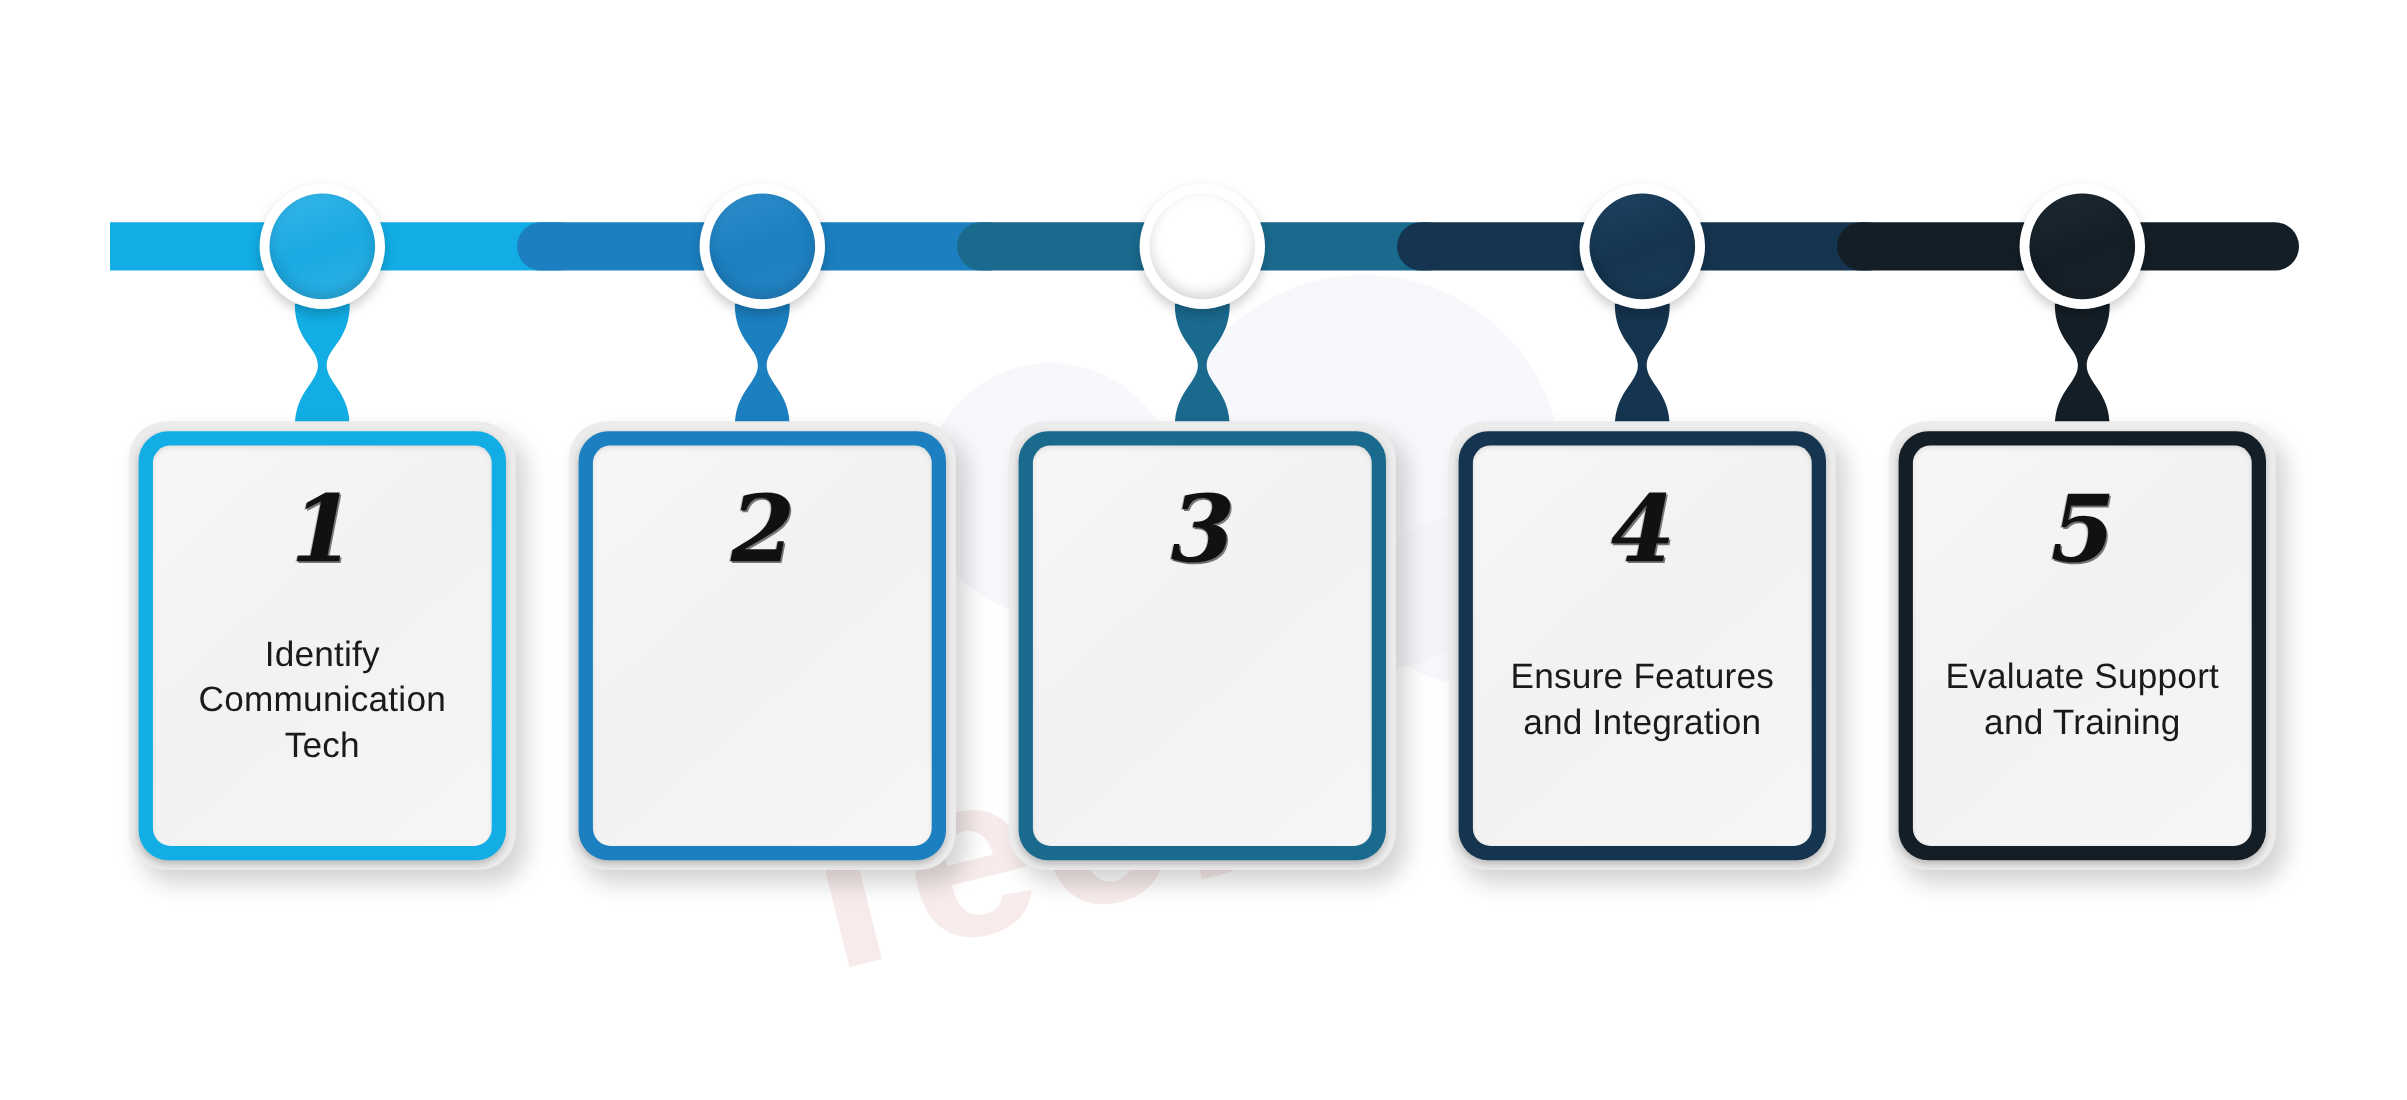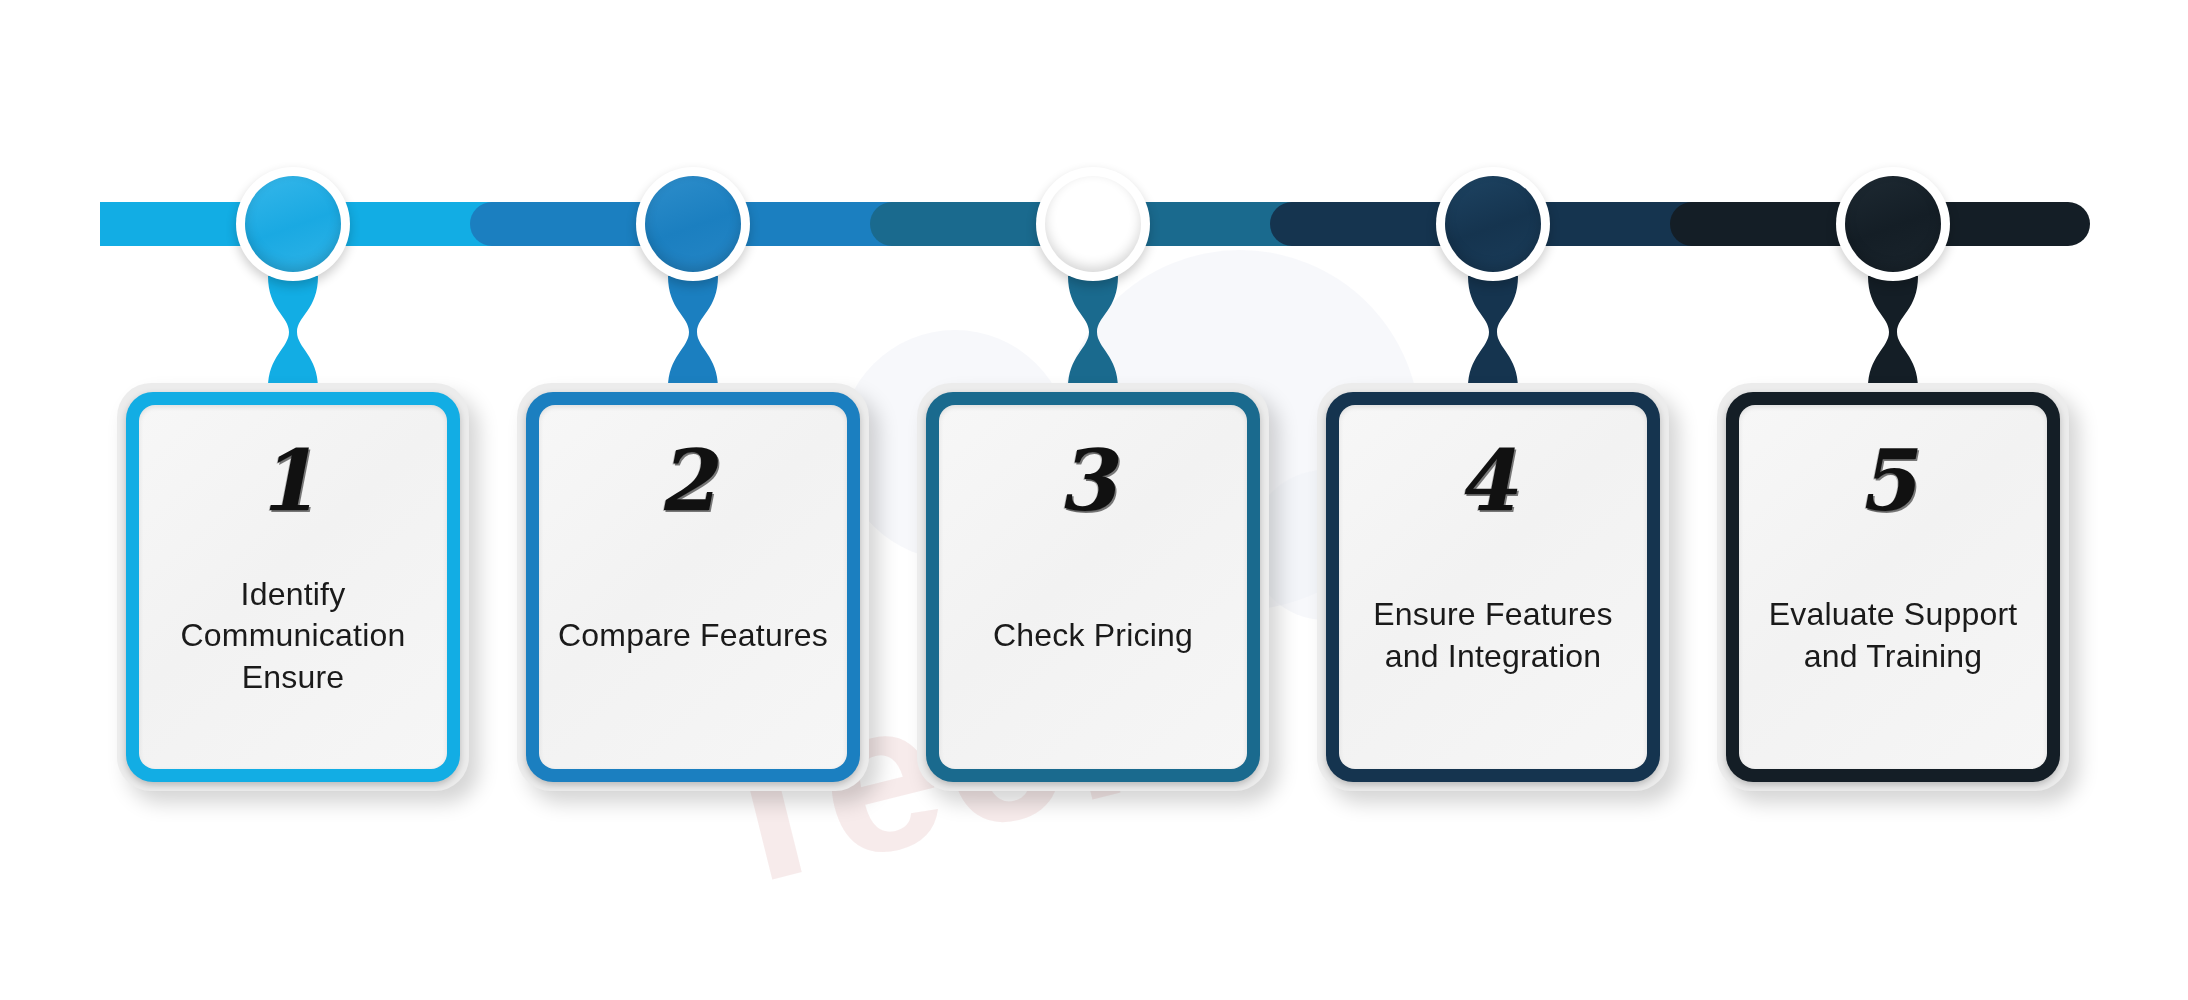--- a/index.html
+++ b/index.html
@@ -154,39 +154,37 @@
     </div>
     <div class="node" style="left:1836px;">
       <div class="disc" style="background:linear-gradient(160deg,#1e2a33 0%,#141e26 52%,#1a242c 100%);"></div>
     </div>
   </div>
 
   <div class="card" style="left:117px;top:383px;">
     <div class="card-border" style="background:#12ade4;">
       <div class="card-inner">
         <div class="num">1</div>
-        <div class="label">Identify Communication Ensure</div>
+        <div class="label">Identify Communication Tech</div>
       </div>
     </div>
   </div>
 
   <div class="card" style="left:517px;top:383px;">
     <div class="card-border" style="background:#1b7fc0;">
       <div class="card-inner">
         <div class="num">2</div>
-        <div class="label">Compare Features</div>
       </div>
     </div>
   </div>
 
   <div class="card" style="left:917px;top:383px;">
     <div class="card-border" style="background:#1a6a8e;">
       <div class="card-inner">
         <div class="num">3</div>
-        <div class="label">Check Pricing</div>
       </div>
     </div>
   </div>
 
   <div class="card" style="left:1317px;top:383px;">
     <div class="card-border" style="background:#15344f;">
       <div class="card-inner">
         <div class="num">4</div>
         <div class="label">Ensure Features and Integration</div>
       </div>

